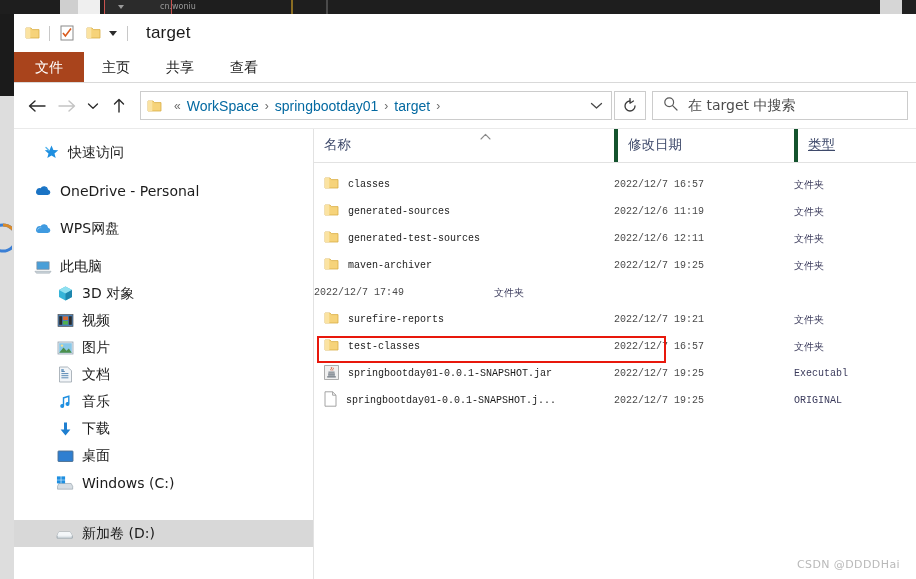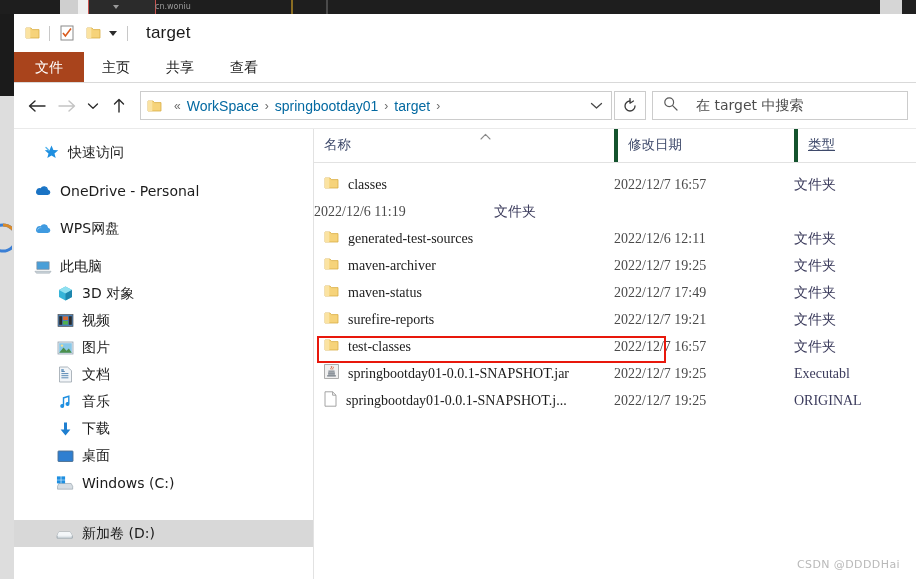--- a/index.html
+++ b/index.html
@@ -22,24 +22,24 @@
     background: #1e1e1e;
     overflow: hidden;
   }
   .ide-bg .seg-light {
     position: absolute; top: 0; height: 14px; background: #e8e8e8;
   }
   .ide-bg .seg-gray {
     position: absolute; top: 0; height: 14px; background: #3c3f41;
   }
   .ide-tab {
-    position: absolute; top: 0; left: 88px; width: 68px; height: 14px;
+    position: absolute; top: 0; left: 104px; width: 68px; height: 14px;
     background: #2b2b2b;
     border-left: 1px solid #c9534f; border-right: 1px solid #c9534f;
-    display: flex; align-items: center; gap: 18px; padding-left: 24px;
+    display: flex; align-items: center; gap: 18px; padding-left: 13px;
   }
   .ide-tab .caret {
     width: 0; height: 0;
     border-left: 3px solid transparent; border-right: 3px solid transparent;
     border-top: 4px solid #9a9a9a;
   }
   .ide-tab .pkg-ico {
     width: 7px; height: 7px; background: #8a8a8a; border-radius: 1px;
     display:inline-block;
   }
@@ -134,21 +134,21 @@
   }
   .addr .crumb { color: #0369a1; white-space: nowrap; font-family:"Liberation Sans",sans-serif;}
   .refresh {
     width: 32px; height: 29px; margin-left: 2px; border: 1px solid #cccccc;
     display:flex; align-items:center; justify-content:center; color:#3a3a3a;
     background: #fff;
   }
   .search {
     flex: 1; height: 29px; margin-left: 6px; margin-right: 8px;
     border: 1px solid #cccccc; background:#fff;
-    display: flex; align-items: center; padding-left: 10px; gap: 18px;
+    display: flex; align-items: center; padding-left: 10px; gap: 10px;
   }
   .search .ph {
     font-size: 14px; color: #4d4d4d;
     font-family: "DejaVu Sans", "Liberation Sans", sans-serif;
   }
 
   
   .body {
     position: relative; display: flex; height: 452px; width: 100%;
   }
@@ -184,22 +184,22 @@
   .col-name { width: 300px; margin-top: 39px; }
   .col-date { width: 180px; }
   .col-type { flex: 1; text-decoration: underline; }
   .sort-caret {
     position: absolute; left: 166px; top: 3px;
     font-size: 11px; color: #808080; line-height: 1;
   }
   .rows { padding-top: 8px; position: relative; }
   .row {
     height: 27px; display: flex; align-items: center;
-    font-size: 14px; color: #1b1b1b;
-    font-family: Liberation Serif, serif;
+    font-size: 10px; color: #1b1b1b;
+    font-family: Liberation Mono, monospace;
   }
   .cell-name { width: 300px; display:flex; align-items:center; gap: 9px; padding-left: 10px; white-space: nowrap;}
   .cell-date { width: 180px; color: #4a4a4a; white-space: nowrap;}
   .cell-type { flex: 1; color: #3b3b5c; white-space: nowrap; overflow: hidden; }
 
   .annot-box {
     position: absolute; border: 2px solid #e8180c; pointer-events: none;
   }
 
   .watermark {
@@ -505,62 +505,62 @@
                     <path d="M1 2 h4.3 v10 H1 Z" fill="#fbe3a2"></path>
                   </svg>
               </span>
               <span>classes</span>
             </span>
             <span class="cell-date">2022/12/7 16:57</span>
             <span class="cell-type">文件夹</span>
           </div>
 
           <div class="row">
-            <span class="cell-date">2022/12/6 11:19</span>
-            <span class="cell-type">文件夹</span>
-          </div>
-
-          <div class="row">
             <span class="cell-name">
               <span>
                 <svg width="15" height="14" viewBox="0 0 15 14">
                     <path d="M1 2 h5 l1.4 1.6 H14 V12 H1 Z" fill="#f6d37a" stroke="#d9ae48" stroke-width="0.8"></path>
                     <path d="M1 2 h4.3 v10 H1 Z" fill="#fbe3a2"></path>
                   </svg>
               </span>
-              <span>generated-test-sources</span>
-            </span>
-            <span class="cell-date">2022/12/6 12:11</span>
+              <span>generated-sources</span>
+            </span>
+            <span class="cell-date">2022/12/6 11:19</span>
             <span class="cell-type">文件夹</span>
           </div>
 
           <div class="row">
             <span class="cell-name">
               <span>
                 <svg width="15" height="14" viewBox="0 0 15 14">
                     <path d="M1 2 h5 l1.4 1.6 H14 V12 H1 Z" fill="#f6d37a" stroke="#d9ae48" stroke-width="0.8"></path>
                     <path d="M1 2 h4.3 v10 H1 Z" fill="#fbe3a2"></path>
                   </svg>
               </span>
-              <span>maven-archiver</span>
-            </span>
-            <span class="cell-date">2022/12/7 19:25</span>
+              <span>generated-test-sources</span>
+            </span>
+            <span class="cell-date">2022/12/6 12:11</span>
             <span class="cell-type">文件夹</span>
           </div>
 
           <div class="row">
             <span class="cell-name">
               <span>
                 <svg width="15" height="14" viewBox="0 0 15 14">
                     <path d="M1 2 h5 l1.4 1.6 H14 V12 H1 Z" fill="#f6d37a" stroke="#d9ae48" stroke-width="0.8"></path>
                     <path d="M1 2 h4.3 v10 H1 Z" fill="#fbe3a2"></path>
                   </svg>
               </span>
-              <span>maven-status</span>
-            </span>
+              <span>maven-archiver</span>
+            </span>
+            <span class="cell-date">2022/12/7 19:25</span>
+            <span class="cell-type">文件夹</span>
+          </div>
+
+          <div class="row">
             <span class="cell-date">2022/12/7 17:49</span>
             <span class="cell-type">文件夹</span>
           </div>
 
           <div class="row">
             <span class="cell-name">
               <span>
                 <svg width="15" height="14" viewBox="0 0 15 14">
                     <path d="M1 2 h5 l1.4 1.6 H14 V12 H1 Z" fill="#f6d37a" stroke="#d9ae48" stroke-width="0.8"></path>
                     <path d="M1 2 h4.3 v10 H1 Z" fill="#fbe3a2"></path>

